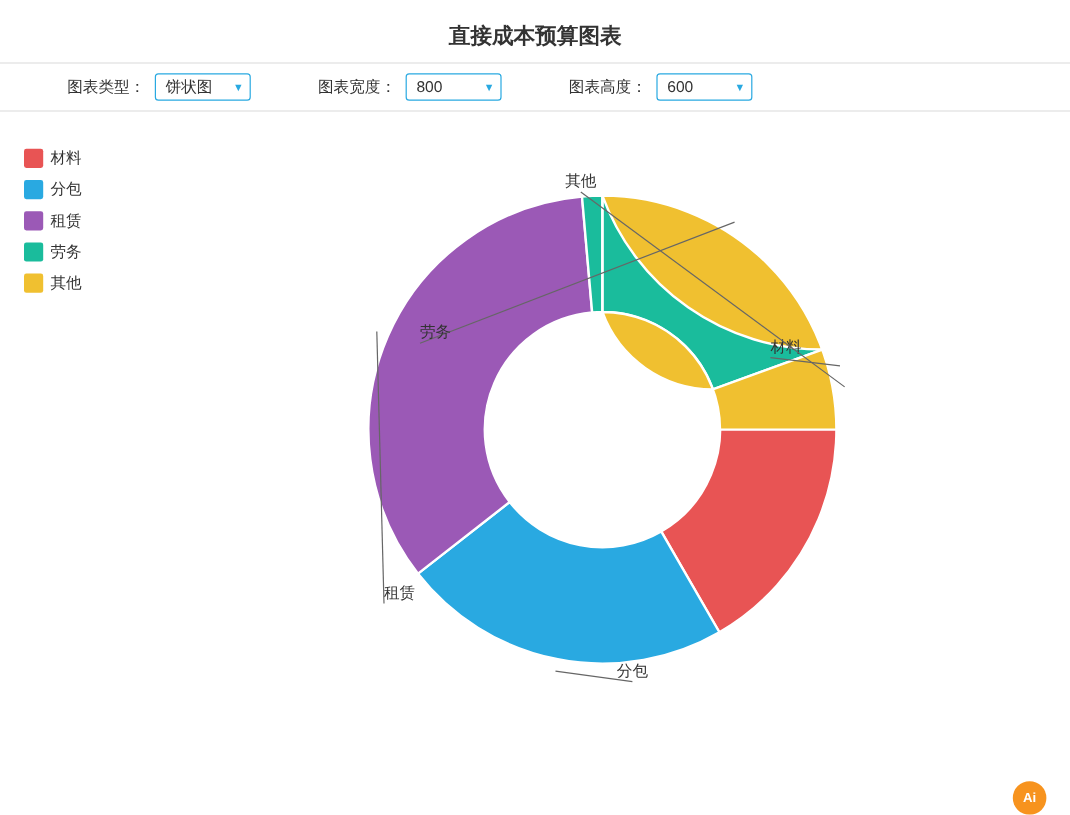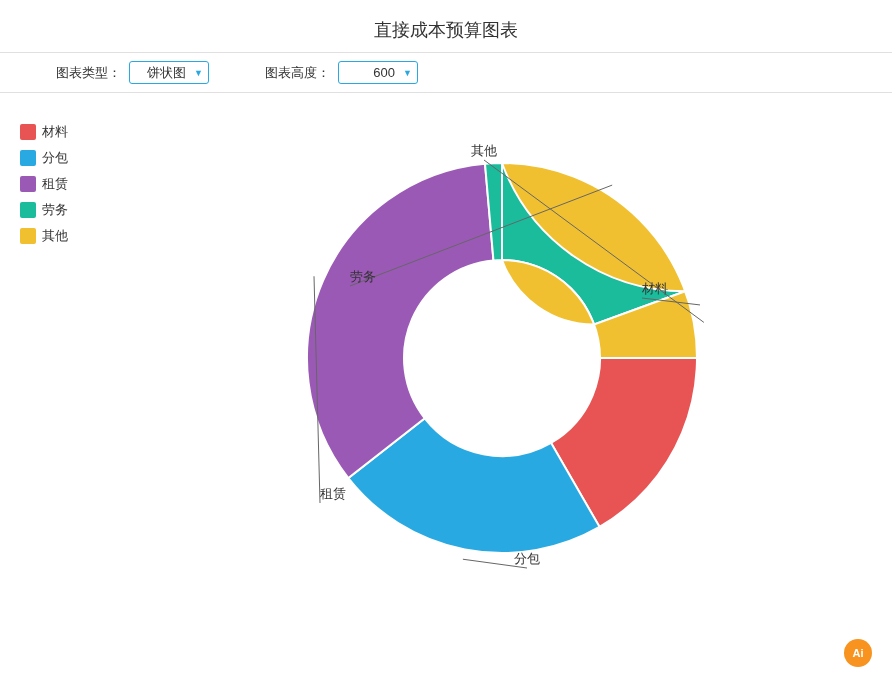--- a/index.html
+++ b/index.html
@@ -7,21 +7,21 @@
       font-family: "Microsoft YaHei", "SimHei", Arial, sans-serif;
       background: #fff;
       width: 892px;
       height: 679px;
       overflow: hidden;
       position: relative;
     }
     .page-title {
       text-align: center;
       font-size: 18px;
-      font-weight: normal;
+      font-weight: bold;
       color: #333;
       padding: 18px 0 10px 0;
     }
     .toolbar {
       display: flex;
       align-items: center;
       padding: 8px 20px;
       border-top: 1px solid #e0e0e0;
       border-bottom: 1px solid #e0e0e0;
       gap: 20px;
@@ -42,21 +42,20 @@
       border-radius: 3px;
       padding: 3px 22px 3px 8px;
       font-size: 13px;
       color: #333;
       background: #fff;
       appearance: none;
       -webkit-appearance: none;
       cursor: pointer;
       min-width: 80px;
       position: relative;
-      text-align: right;
     }
     .select-wrapper {
       position: relative;
       display: inline-block;
     }
     .select-wrapper::after {
       content: '▼';
       font-size: 9px;
       color: #29a9e1;
       position: absolute;
@@ -92,21 +91,21 @@
     }
     .chart-area {
       flex: 1;
       display: flex;
       justify-content: center;
       align-items: center;
       position: relative;
     }
     .watermark {
       position: absolute;
-      bottom: 12px;
+      bottom: 0;
       right: 20px;
       display: flex;
       align-items: center;
       gap: 5px;
       text-align: center;
     }
     .watermark-logo {
       width: 28px;
       height: 28px;
       background: #f7931e;
@@ -136,20 +135,32 @@
 <div class="page-title">直接成本预算图表</div>
 
 <div class="toolbar">
   <div class="toolbar-item">
     <span class="toolbar-label">图表类型：</span>
     <div class="select-wrapper">
       <select class="toolbar-select">
         <option>饼状图</option>
         <option>柱状图</option>
         <option>折线图</option>
+      </select>
+    </div>
+  </div>
+  <div class="toolbar-item">
+    <span class="toolbar-label">图表宽度：</span>
+    <div class="select-wrapper">
+      <select class="toolbar-select">
+        <option>600</option>
+        <option>700</option>
+        <option selected="">800</option>
+        <option>900</option>
+        <option>1000</option>
       </select>
     </div>
   </div>
   <div class="toolbar-item">
     <span class="toolbar-label">图表高度：</span>
     <div class="select-wrapper">
       <select class="toolbar-select">
         <option>400</option>
         <option>500</option>
         <option selected="">600</option>

